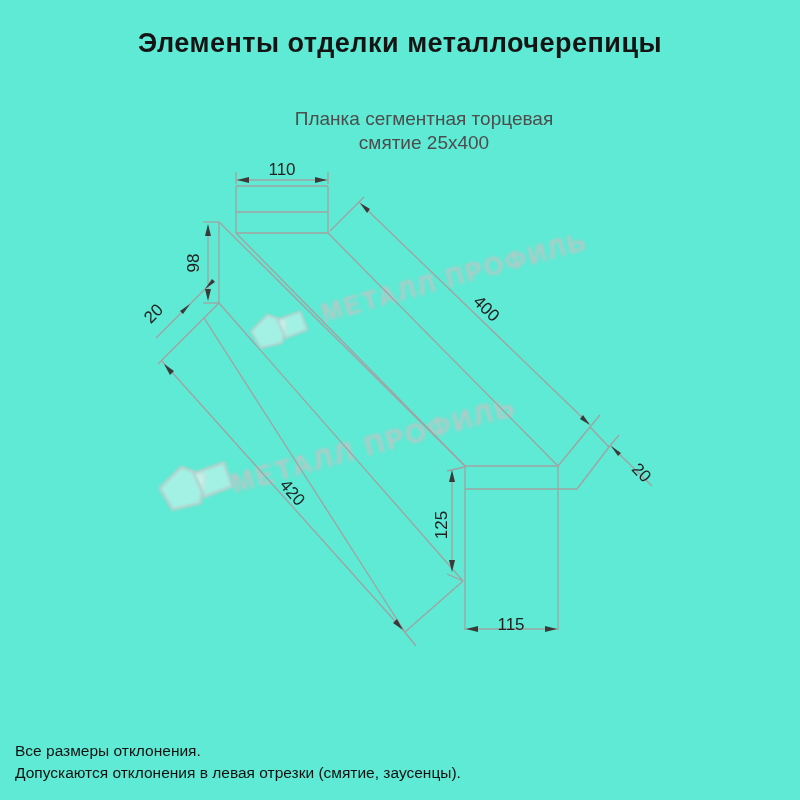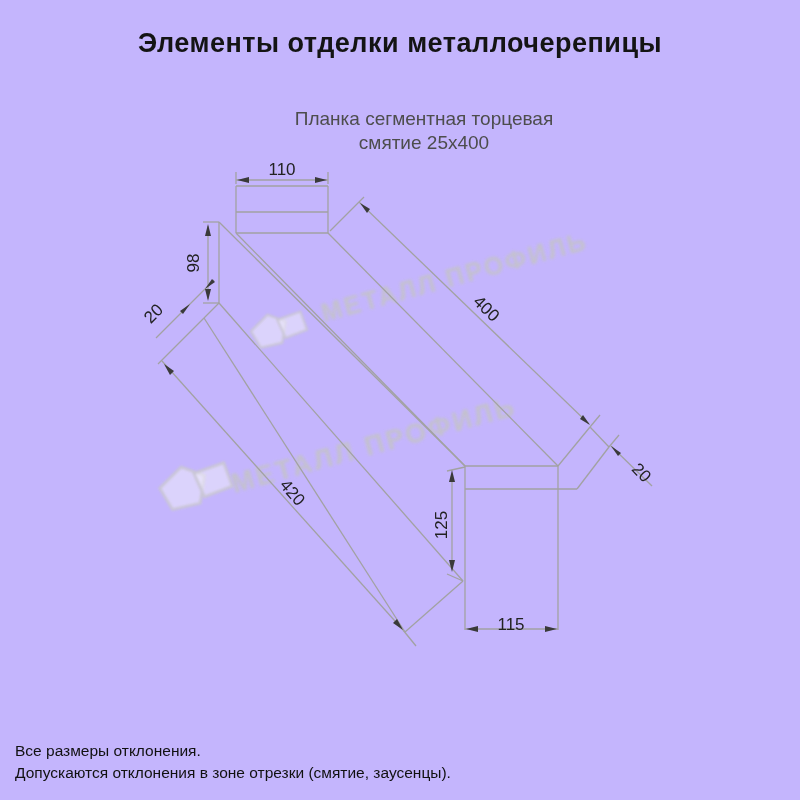--- a/index.html
+++ b/index.html
@@ -1,16 +1,16 @@
 <!DOCTYPE html>
 <html><head>
 <meta charset="utf-8">
 <style>
   html,body{margin:0;padding:0;background:#ffffff;}
-  .page{position:relative;width:800px;height:800px;background:#c4b5fd;overflow:hidden;
+  .page{position:relative;width:800px;height:800px;background:#5eead4;overflow:hidden;
         font-family:"Liberation Sans","DejaVu Sans",sans-serif;}
   .title{position:absolute;left:0;top:28px;width:800px;text-align:center;
          font-size:27px;font-weight:700;color:#141414;letter-spacing:.5px;}
   .subtitle{position:absolute;left:0;top:107px;width:800px;text-align:center;
             font-size:19px;font-weight:400;color:#4d4d4d;line-height:24px;padding-left:24px;}
   .wm{position:absolute;z-index:1;}
   .wm-text{position:absolute;white-space:nowrap;font-weight:700;
            color:#c4c4c4;letter-spacing:2.5px;filter:blur(1.4px);opacity:.85;}
   .wm1 .wm-text{left:318px;top:300px;font-size:25px;transform:rotate(-15.5deg);transform-origin:left top;}
   .wm2 .wm-text{left:228px;top:470px;font-size:27px;transform:rotate(-15.5deg);transform-origin:left top;}
@@ -139,16 +139,16 @@
       <div class="dim" style="left: 154px; top: 314px; transform: translate(-50%, -50%) rotate(-45deg);">20</div>
       <div class="dim" style="left: 486px; top: 309px; transform: translate(-50%, -50%) rotate(44deg);">400</div>
       <div class="dim" style="left: 641px; top: 473px; transform: translate(-50%, -50%) rotate(46deg);">20</div>
       <div class="dim" style="left: 292px; top: 493px; transform: translate(-50%, -50%) rotate(49deg);">420</div>
       <div class="dim" style="left: 442px; top: 525px; transform: translate(-50%, -50%) rotate(-90deg);">125</div>
       <div class="dim" style="left: 511px; top: 616px; transform: translate(-50%, -50%) rotate(0deg); margin-top: 9px;">115</div>
     </div>
 
   <div class="footer">
     <div>Все размеры отклонения.</div>
-    <div>Допускаются отклонения в зоне отрезки (смятие, заусенцы).</div>
+    <div>Допускаются отклонения в левая отрезки (смятие, заусенцы).</div>
   </div>
 
 </div>
 
 </body></html>

